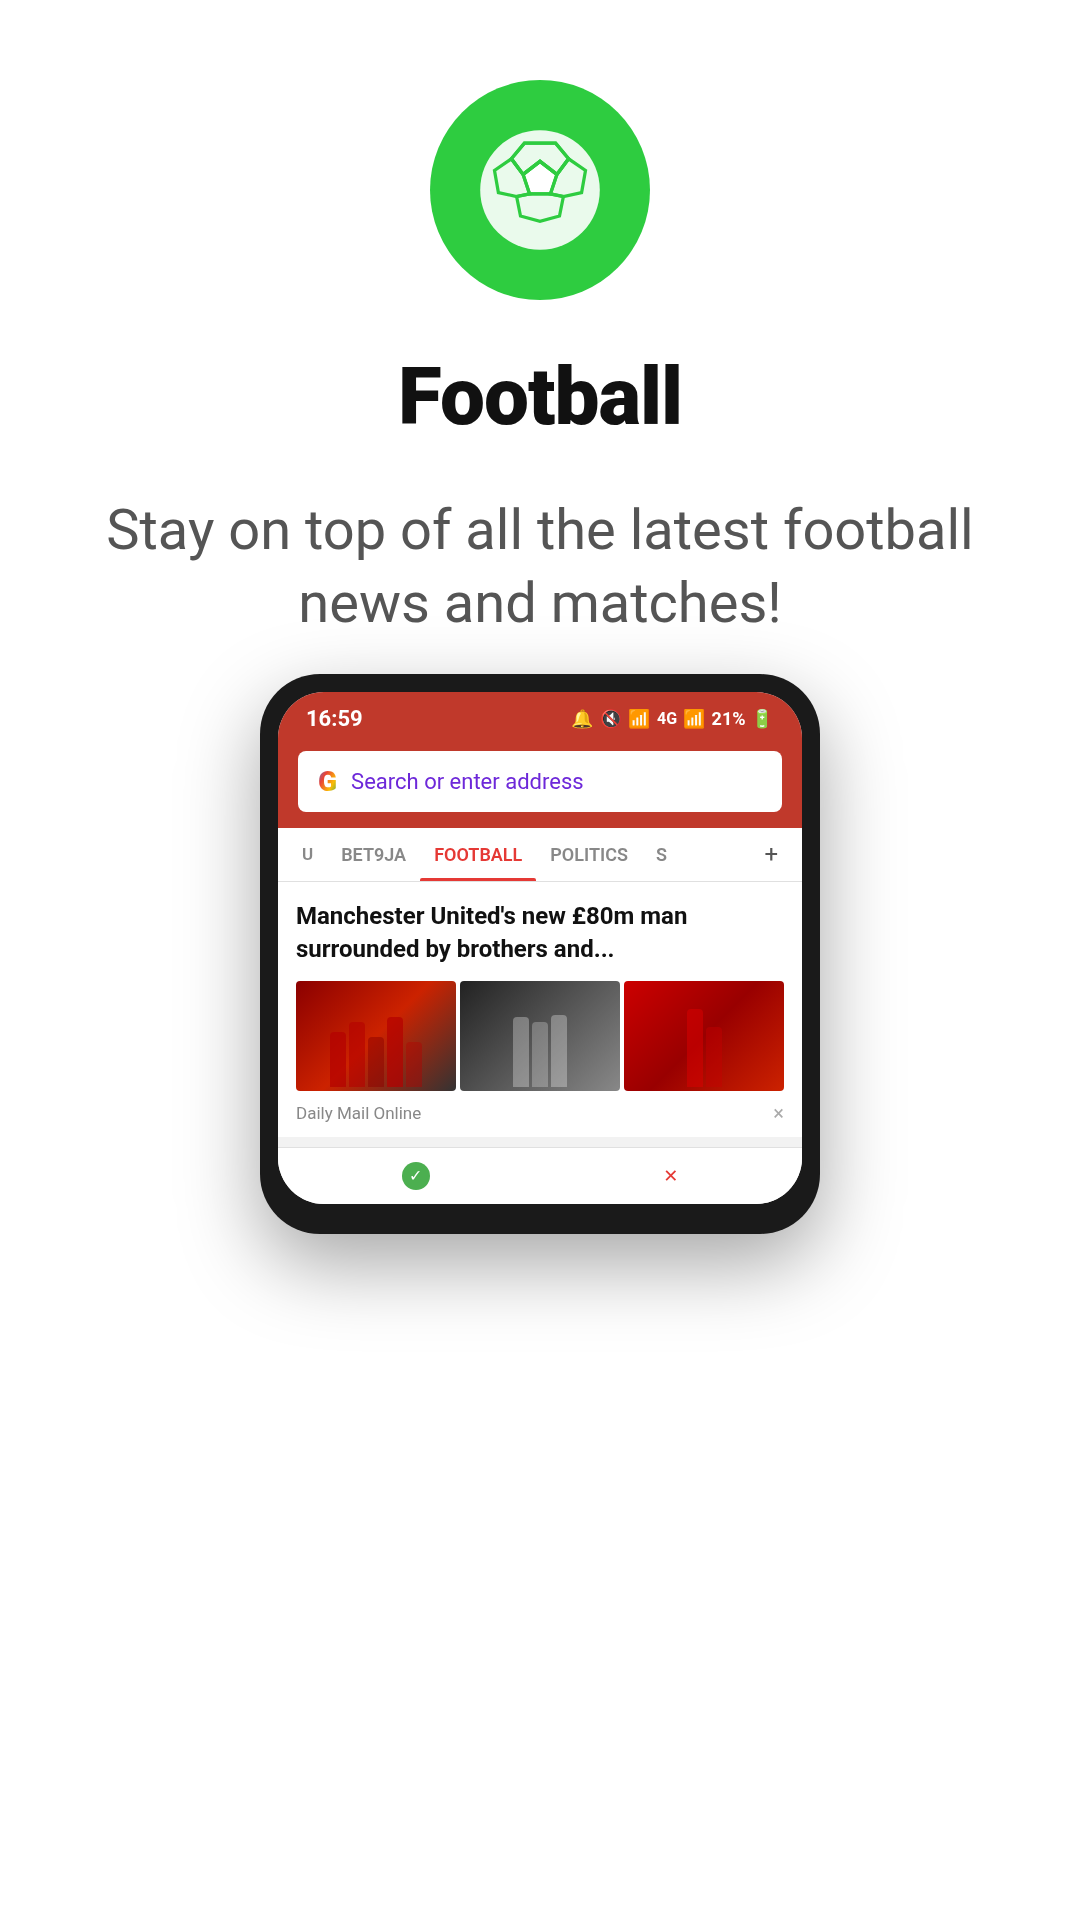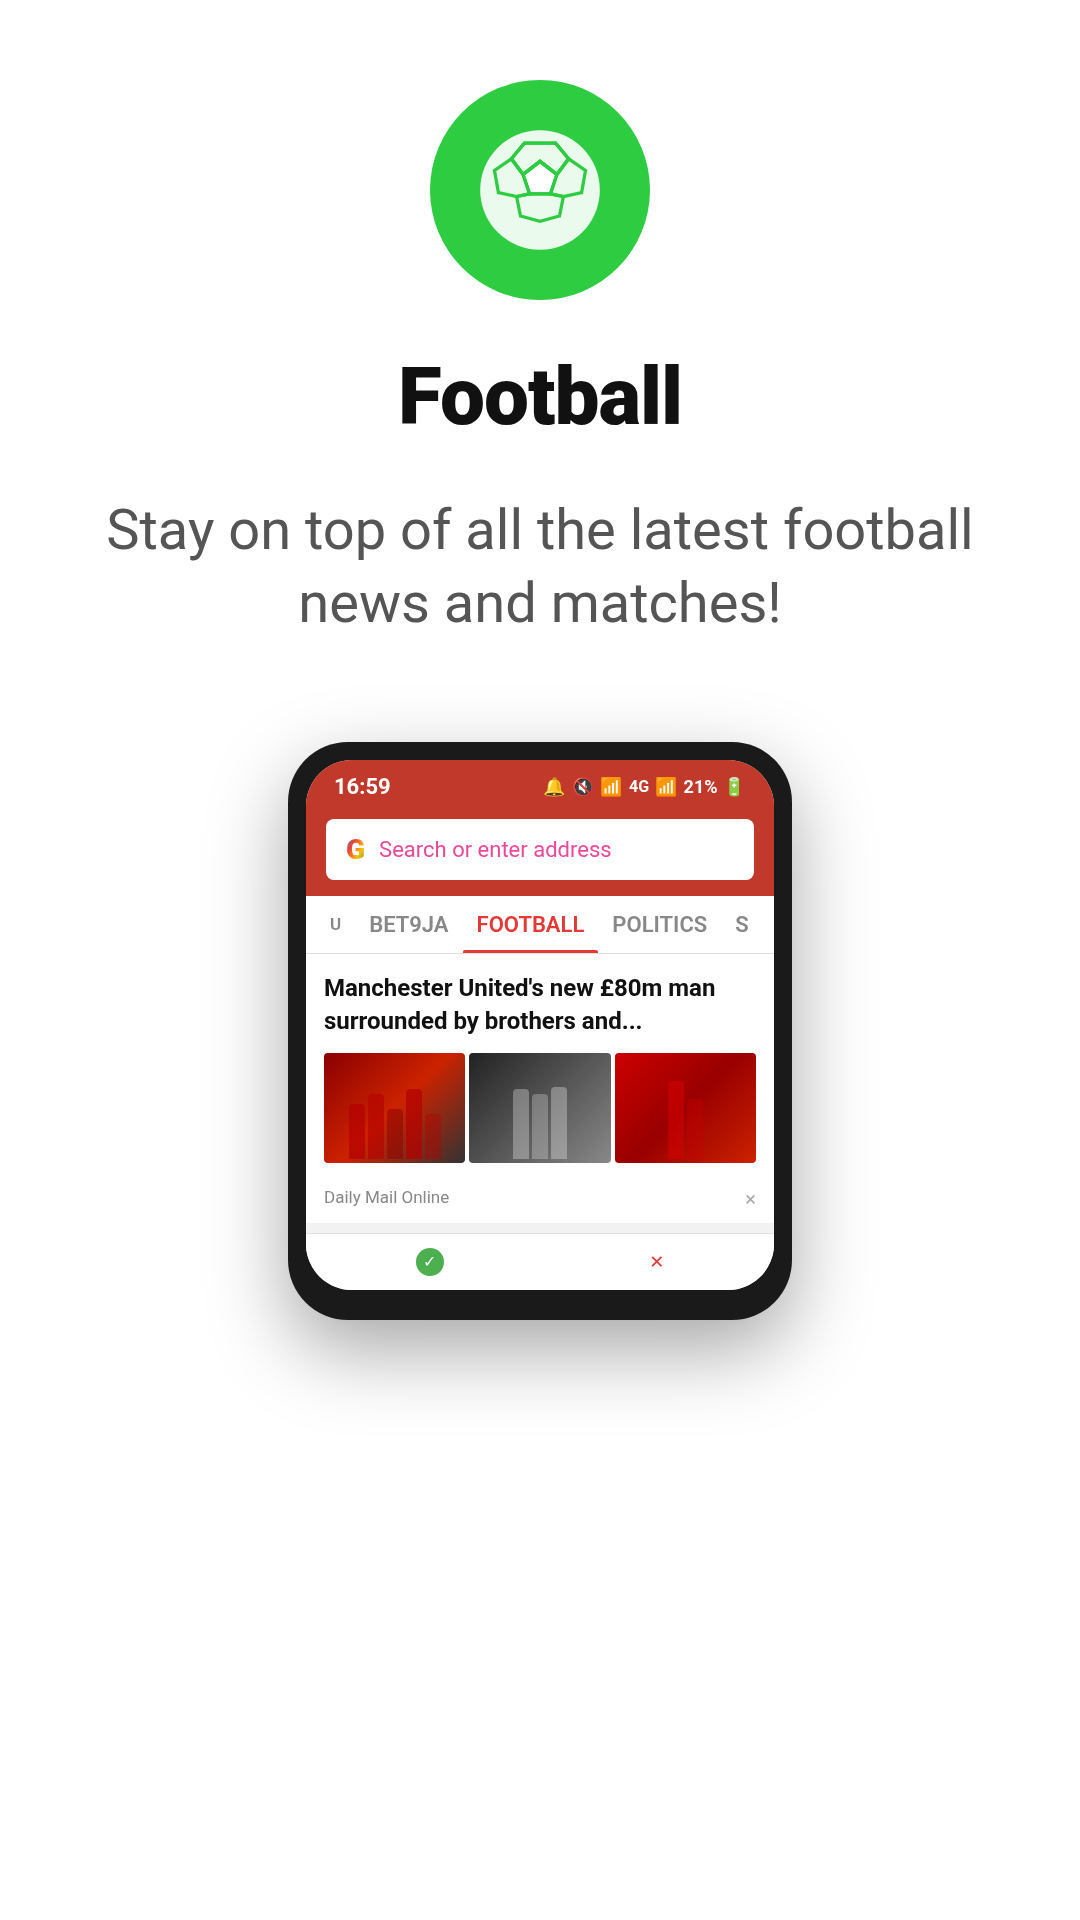--- a/index.html
+++ b/index.html
@@ -46,22 +46,22 @@
       font-size: 56px;
       font-weight: 400;
       color: #555555;
       text-align: center;
       line-height: 1.3;
       padding: 0 60px;
     }
 
     
     .phone-mockup-container {
-      margin-top: 102px;
-      width: 504px;
+      margin-top: 34px;
+      width: 560px;
       position: relative;
     }
 
     .phone-frame {
       width: 100%;
       border-radius: 60px;
       background: #1a1a1a;
       padding: 18px 18px 30px 18px;
       box-shadow: 0 30px 80px rgba(0,0,0,0.35);
     }
@@ -107,35 +107,35 @@
     .google-g {
       font-size: 26px;
       font-weight: 700;
       background: linear-gradient(135deg, #4285F4 0%, #EA4335 33%, #FBBC05 66%, #34A853 100%);
       -webkit-background-clip: text;
       -webkit-text-fill-color: transparent;
       background-clip: text;
       flex-shrink: 0;
     }
     .search-placeholder {
-      color: #ec4899;
+      color: #6d28d9;
       font-size: 22px;
     }
 
     
     .tabs-bar {
       background: #ffffff;
       display: flex;
       align-items: center;
       border-bottom: 1px solid #e0e0e0;
       padding: 0 10px;
     }
     .tab-item {
       padding: 16px 14px;
-      font-size: 22px;
+      font-size: 18px;
       font-weight: 600;
       color: #888888;
       white-space: nowrap;
       position: relative;
     }
     .tab-item.active {
       color: #e53935;
     }
     .tab-item.active::after {
       content: '';
@@ -199,21 +199,22 @@
     .player-fig {
       width: 16px;
       height: 60px;
       background: rgba(255,255,255,0.3);
       border-radius: 4px 4px 0 0;
     }
 
     .article-source-bar {
       display: flex;
       justify-content: space-between;
-      padding: 24px 0 12px 0;
+      align-items: center;
+      padding: 10px 0 12px 0;
       font-size: 17px;
       color: #888;
     }
 
     
     .article-2-images .article-img-4 { background: linear-gradient(135deg, #003399 0%, #6600cc 50%, #0055aa 100%); }
     .article-img-5 { background: linear-gradient(135deg, #cc0000 0%, #880000 50%, #cc3300 100%); }
     .article-img-6 { background: linear-gradient(135deg, #3333aa 0%, #6600cc 50%, #220055 100%); }
 
     

